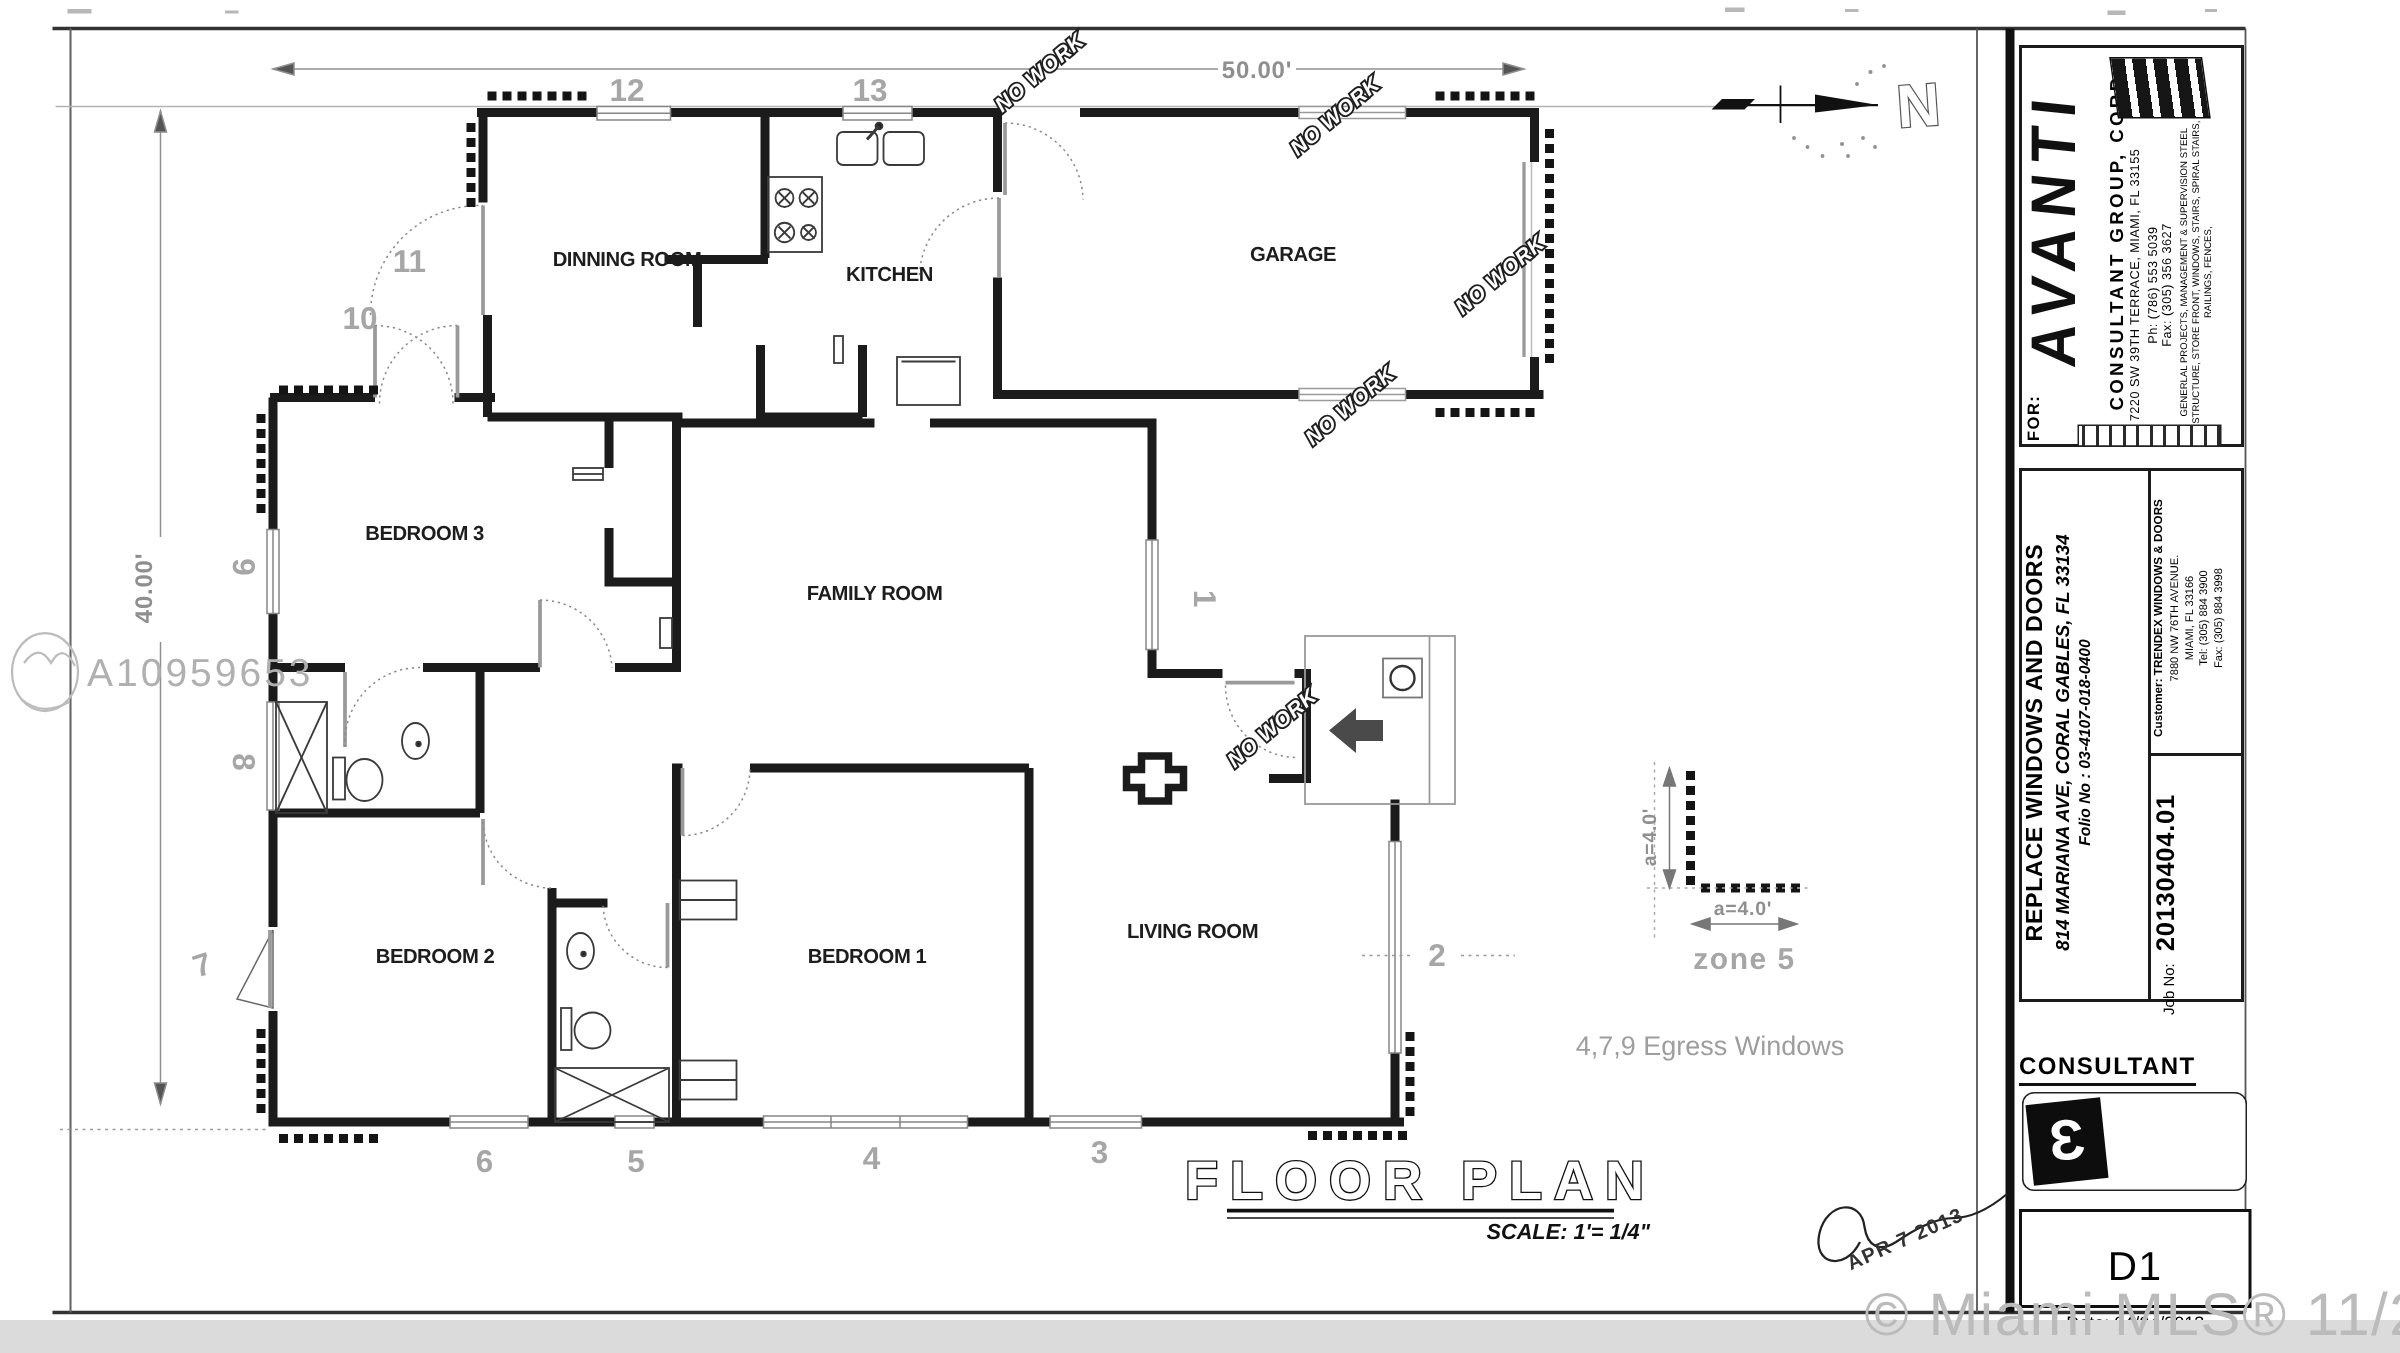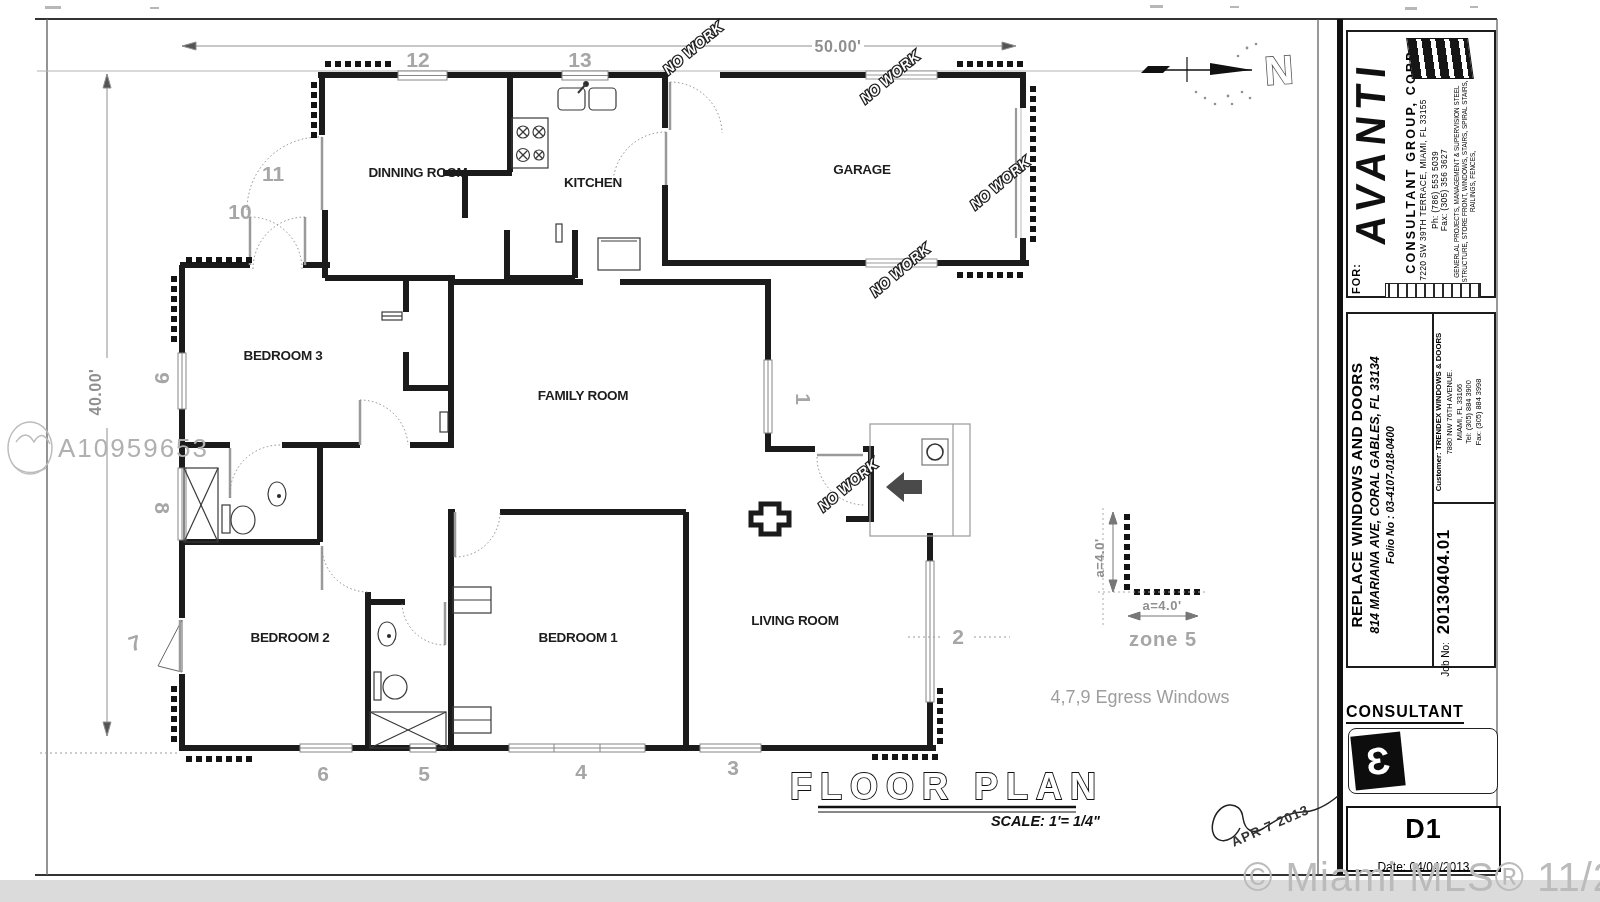--- a/index.html
+++ b/index.html
@@ -41,21 +41,21 @@
   .stampbox{position:absolute;left:1348px;top:728px;width:148px;height:64px;border:1.6px solid #222;
     border-radius:8px;background:#fff;display:flex;align-items:center;}
   .stamplogo{width:50px;height:54px;background:#0d0d0d;margin-left:4px;color:#fff;font-size:38px;
     font-weight:bold;display:flex;align-items:center;justify-content:center;transform:rotate(-6deg);}
   .stamptext{flex:1;text-align:center;line-height:1.18;}
   .stamp-name{font-size:11px;font-weight:bold;letter-spacing:1.6px;}
   .stamp-s{font-size:6.2px;letter-spacing:.6px;}
   .stamp-xs{font-size:5.6px;letter-spacing:.1px;}
   .d1box{position:absolute;left:1346px;top:806px;width:151px;height:62px;border:2px solid #111;
     background:#fff;text-align:center;}
-  .d1{font-size:27px;font-weight:bold;margin-top:6px;letter-spacing:1px;}
+  .d1{font-size:27px;font-weight:normal;margin-top:21px;letter-spacing:1px;}
   .d1date{font-size:12px;font-weight:normal;margin-top:15px;}
   .gray-strip{position:absolute;left:0;top:880px;width:1600px;height:22px;background:#dbdbdb;}
   .mls-wm{position:absolute;left:1243px;top:855px;font-size:40px;color:#bbbbbb;letter-spacing:1px;
     white-space:nowrap;}
 </style>
 </head>
 <body>
 
 <div id="sheet">
 

